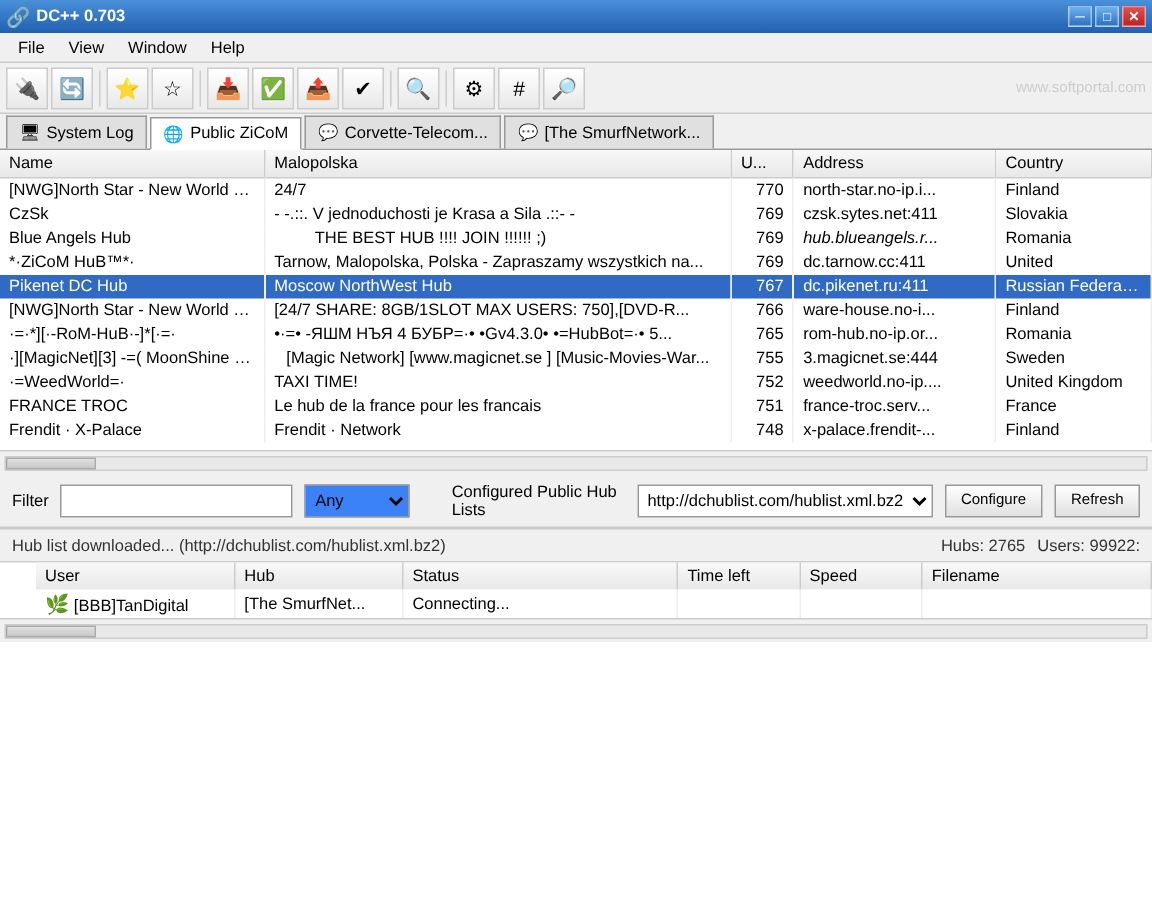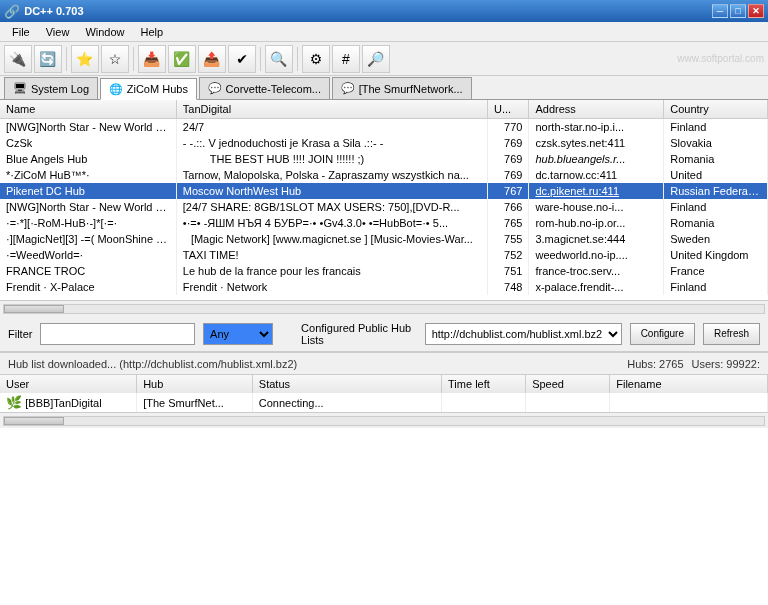--- a/index.html
+++ b/index.html
@@ -178,20 +178,21 @@
       display: flex;
       align-items: center;
       padding: 2px 8px;
       font-size: 11px;
       color: #333;
     }
     
     .downloads-section {
       border-top: 1px solid #ccc;
       background: white;
+      padding-left: 24px;
     }
     .downloads-table {
       width: 100%;
       border-collapse: collapse;
       font-size: 11px;
     }
     .downloads-table th {
       text-align: left;
       padding: 3px 6px;
       border-right: 1px solid #ccc;
@@ -286,41 +287,41 @@
     <div style="color:#aaa; font-size:10px; opacity:0.5;">www.softportal.com</div>
   </div>
 
   <div class="tabs">
     <div class="tab">
       <span>🖥</span>
       <span>System Log</span>
     </div>
     <div class="tab active">
       <span>🌐</span>
-      <span>ZiCoM Hubs</span>
+      <span>Public ZiCoM</span>
     </div>
     <div class="tab">
       <span>💬</span>
       <span>Corvette-Telecom...</span>
     </div>
     <div class="tab">
       <span>💬</span>
       <span>[The SmurfNetwork...</span>
     </div>
   </div>
 
   <div class="main">
 
     <div class="table-wrapper">
       <div class="table-scroll">
         <table class="hub-table">
           <thead>
             <tr>
               <th class="col-name">Name</th>
-              <th class="col-desc">TanDigital</th>
+              <th class="col-desc">Malopolska</th>
               <th class="col-users">U...</th>
               <th class="col-addr">Address</th>
               <th class="col-country">Country</th>
             </tr>
           </thead>
           <tbody id="hub-table-body">
           <tr>
     <td class="col-name" style="max-width:170px;overflow:hidden;text-overflow:ellipsis;">[NWG]North Star - New World Genera...</td>
     <td class="col-desc" style="max-width:300px;overflow:hidden;text-overflow:ellipsis;">24/7</td>
     <td class="col-users">770</td>
@@ -345,21 +346,21 @@
     <td class="col-name" style="max-width:170px;overflow:hidden;text-overflow:ellipsis;">*·ZiCoM HuB™*·</td>
     <td class="col-desc" style="max-width:300px;overflow:hidden;text-overflow:ellipsis;">Tarnow, Malopolska, Polska - Zapraszamy wszystkich na...</td>
     <td class="col-users">769</td>
     <td class="col-addr" style="max-width:130px;overflow:hidden;text-overflow:ellipsis;">dc.tarnow.cc:411</td>
     <td class="col-country" style="max-width:100px;overflow:hidden;text-overflow:ellipsis;">United</td>
   </tr>
               <tr class="selected">
     <td class="col-name" style="max-width:170px;overflow:hidden;text-overflow:ellipsis;">Pikenet DC Hub</td>
     <td class="col-desc" style="max-width:300px;overflow:hidden;text-overflow:ellipsis;">Moscow NorthWest Hub</td>
     <td class="col-users">767</td>
-    <td class="col-addr" style="max-width:130px;overflow:hidden;text-overflow:ellipsis;text-decoration:underline;">dc.pikenet.ru:411</td>
+    <td class="col-addr" style="max-width:130px;overflow:hidden;text-overflow:ellipsis;">dc.pikenet.ru:411</td>
     <td class="col-country" style="max-width:100px;overflow:hidden;text-overflow:ellipsis;">Russian Federati...</td>
   </tr>
               <tr>
     <td class="col-name" style="max-width:170px;overflow:hidden;text-overflow:ellipsis;">[NWG]North Star - New World Genera...</td>
     <td class="col-desc" style="max-width:300px;overflow:hidden;text-overflow:ellipsis;">[24/7 SHARE: 8GB/1SLOT MAX USERS: 750],[DVD-R...</td>
     <td class="col-users">766</td>
     <td class="col-addr" style="max-width:130px;overflow:hidden;text-overflow:ellipsis;">ware-house.no-i...</td>
     <td class="col-country" style="max-width:100px;overflow:hidden;text-overflow:ellipsis;">Finland</td>
   </tr>
               <tr>

